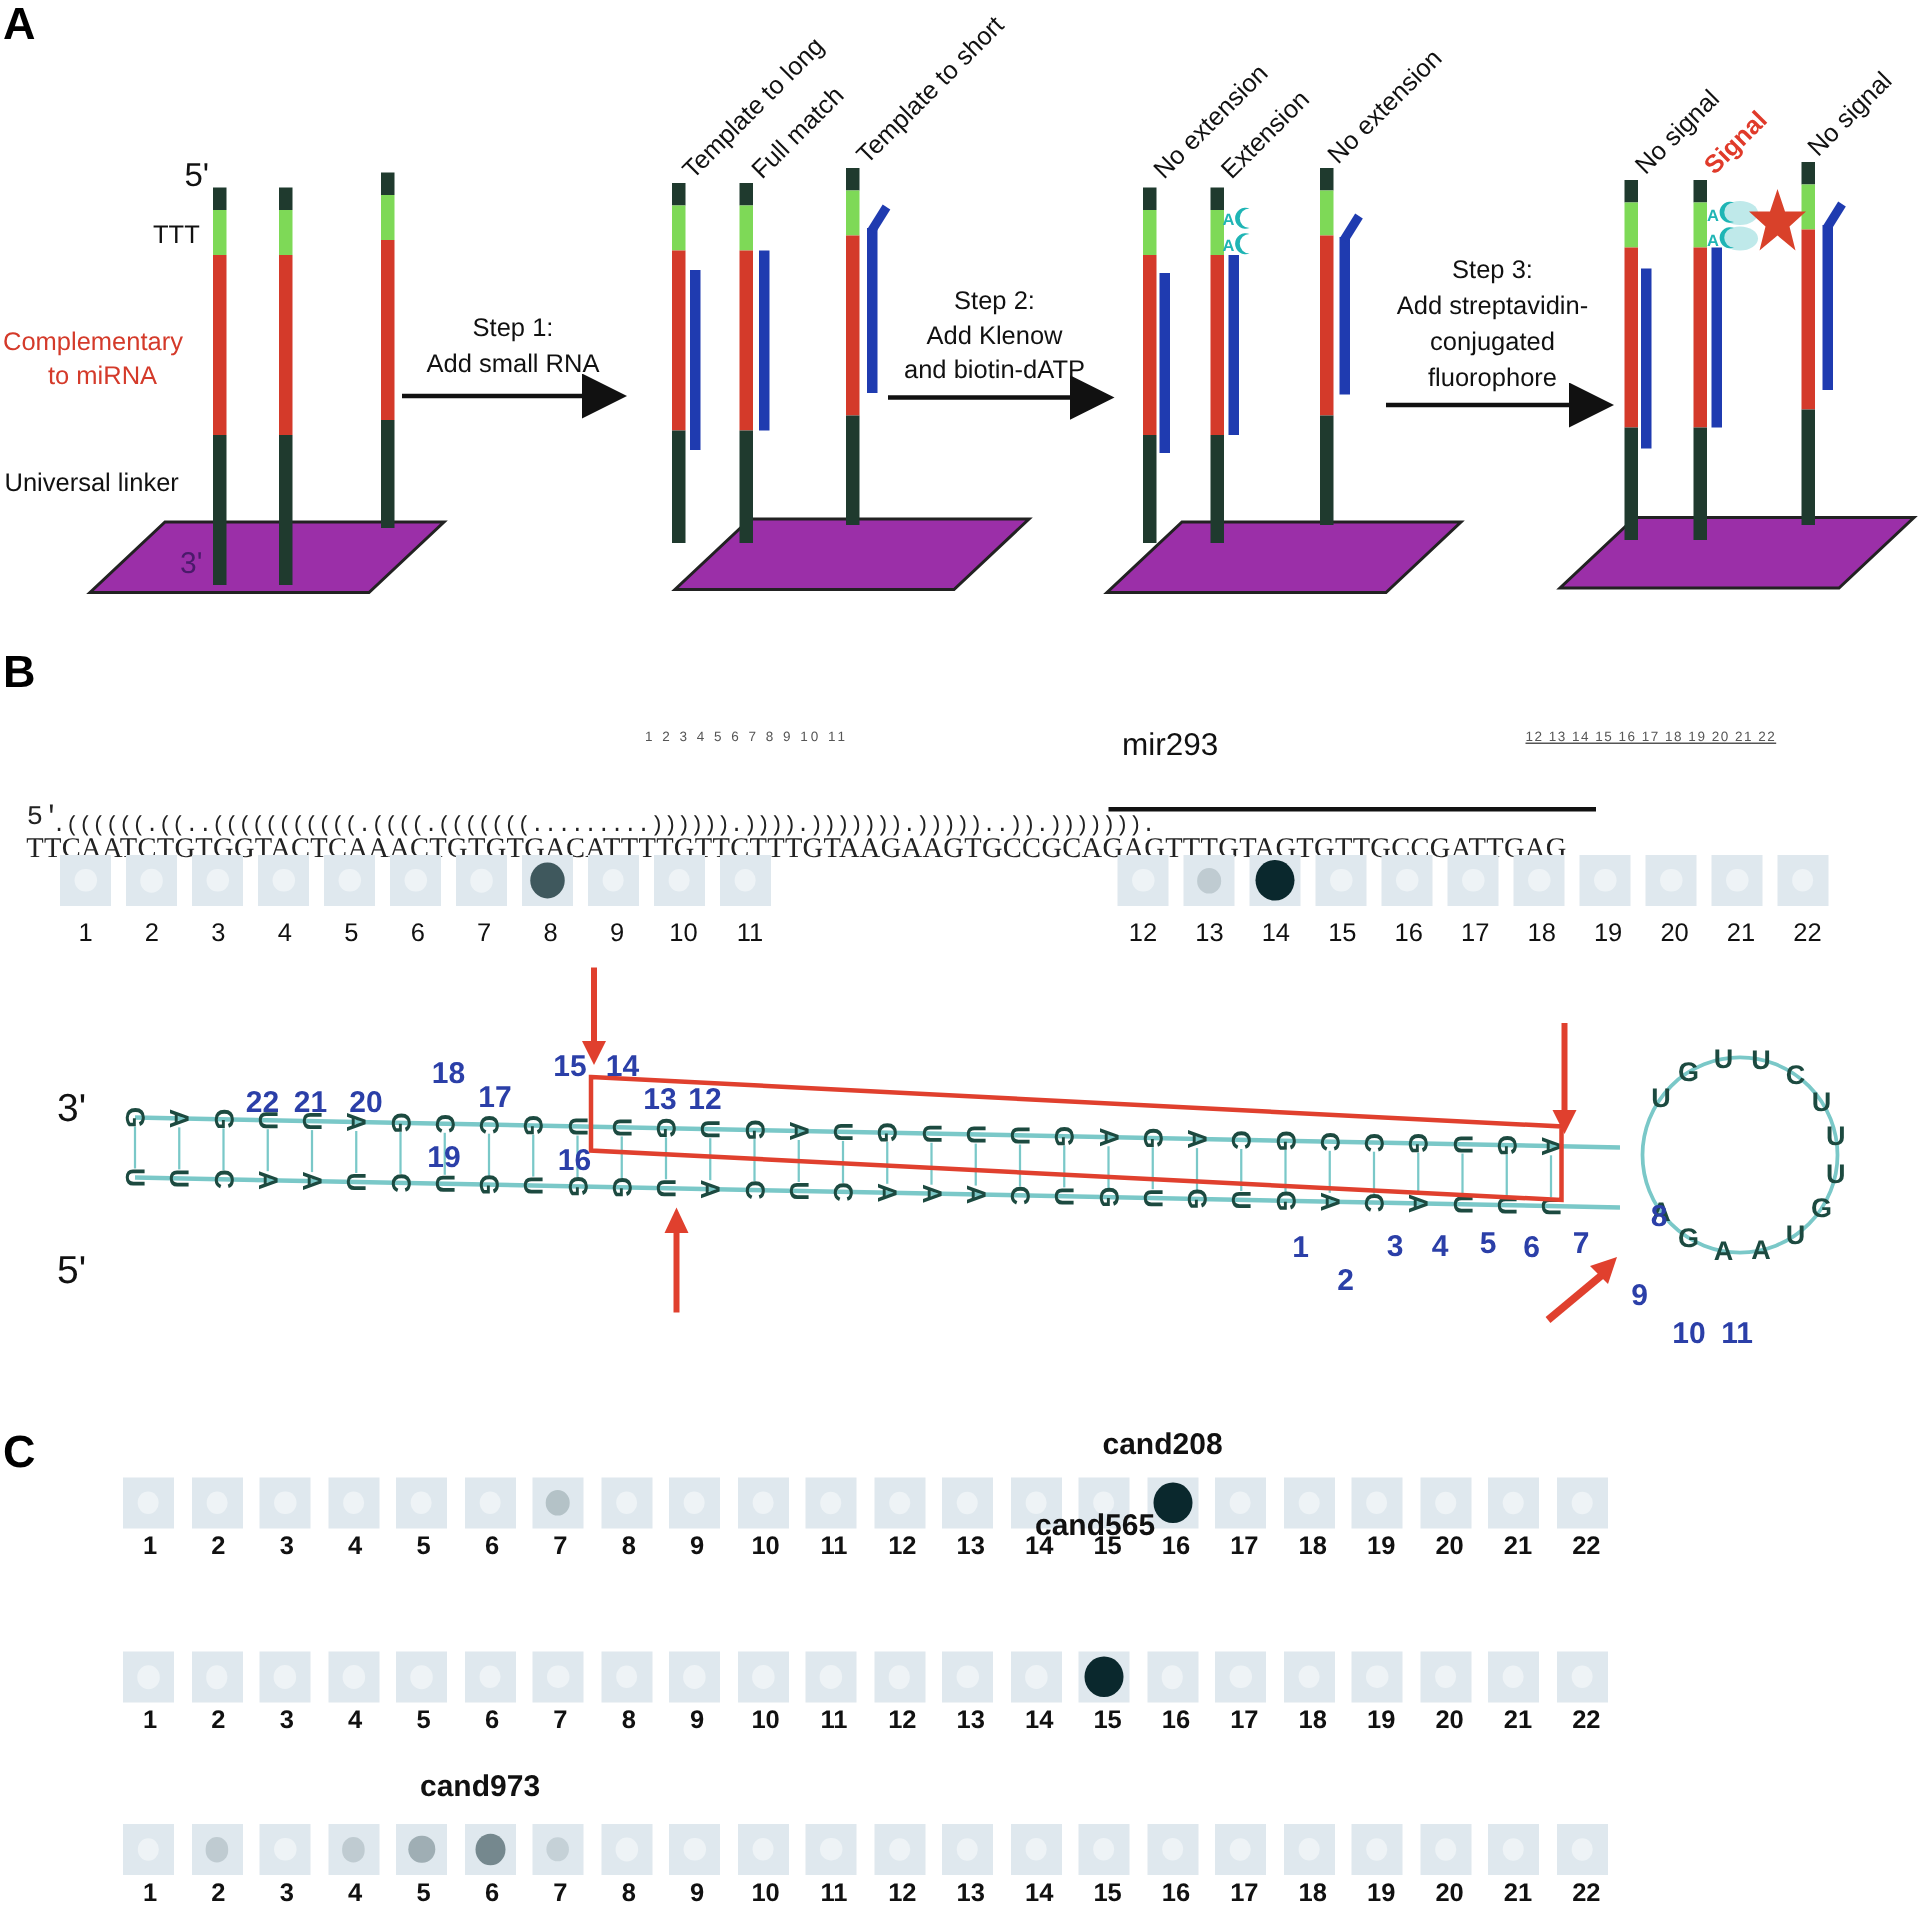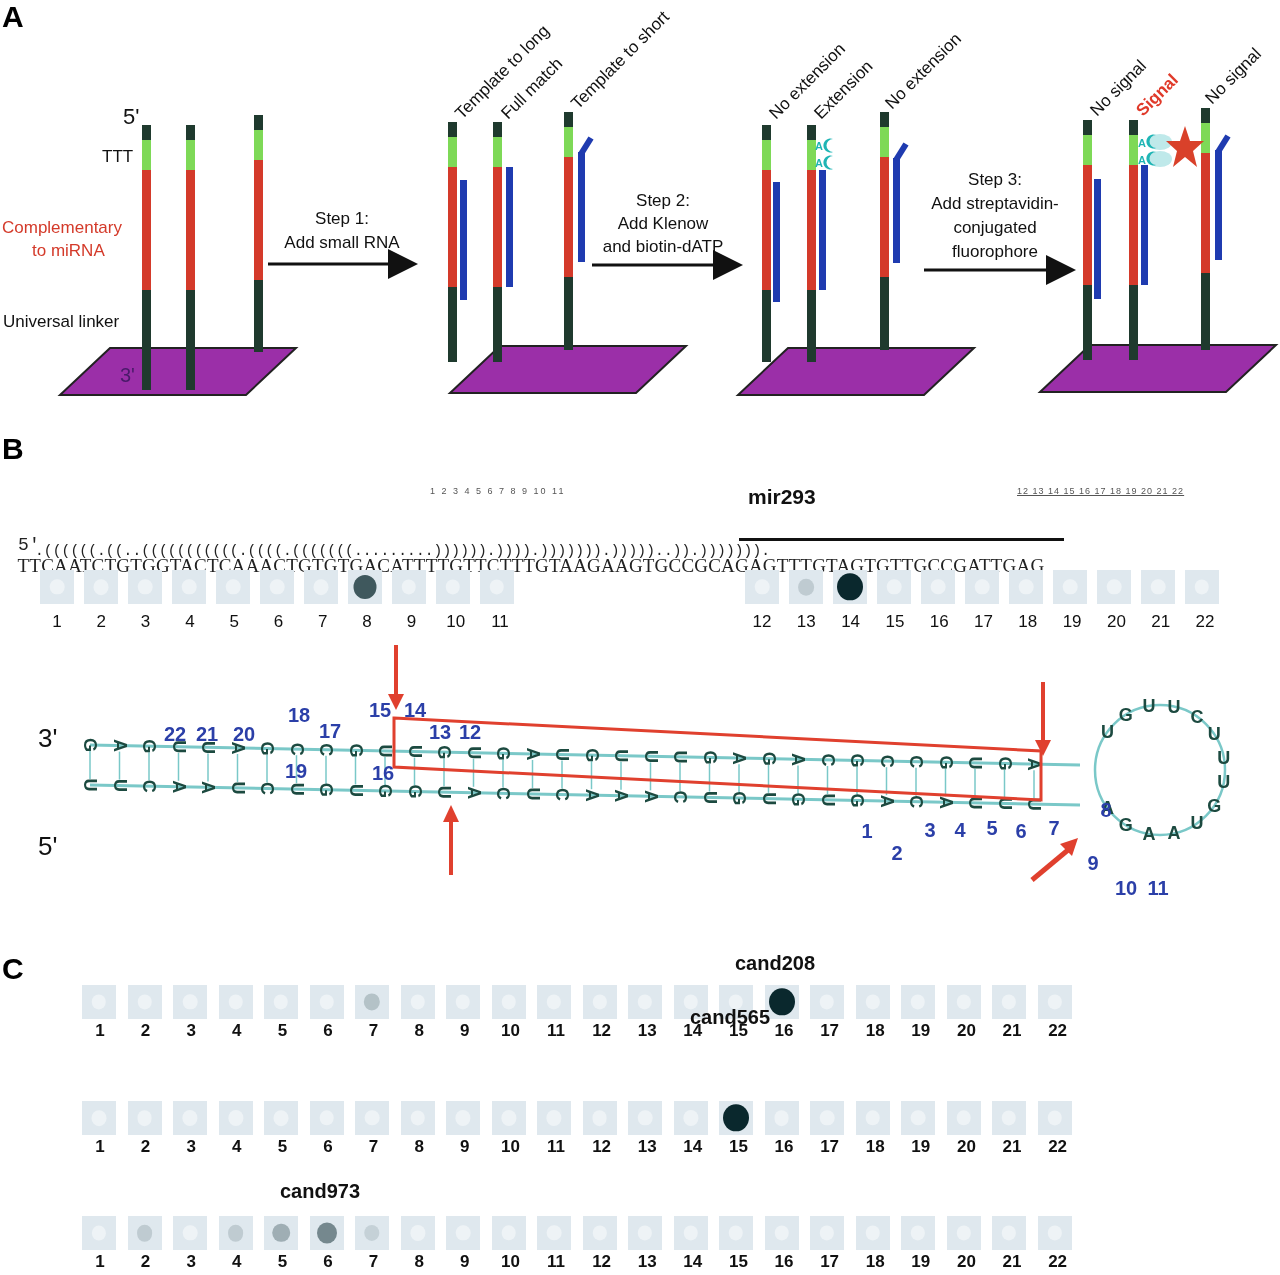--- a/index.html
+++ b/index.html
@@ -179,21 +179,21 @@
       <text x="821" y="120" transform="rotate(-45 821 120)" font-size="17" fill="#111" font-weight="normal">Extension</text>
       <text x="892" y="110" transform="rotate(-45 892 110)" font-size="17" fill="#111" font-weight="normal">No extension</text>
       <text x="1097" y="117" transform="rotate(-45 1097 117)" font-size="17" fill="#111" font-weight="normal">No signal</text>
       <text x="1143" y="117" transform="rotate(-45 1143 117)" font-size="17" fill="#e03a2a" font-weight="bold">Signal</text>
       <text x="1212" y="105" transform="rotate(-45 1212 105)" font-size="17" fill="#111" font-weight="normal">No signal</text>
     </g>
 </svg>
 
 <div class="panel-letter" style="left:2px;top:432px;">B</div>
 
-<div class="abs" style="left:748px;top:485px;font-size:21px;color:#111;font-weight:bold;">mir293</div>
+<div class="abs" style="left:748px;top:485px;font-size:21px;color:#111;">mir293</div>
 
 <div class="seq" style="left:8px;top:511px;">
   <span style="font-family:'Liberation Mono',monospace;font-size:18px;">5'</span>
   <span id="seq-text"><span>TTCAATCTGTGGTACTCAAACTGTGTGACATTTTGTTCTTTGTAAGA</span><span>AGTGCCGCAGAGTTTGTAGTGTT</span><span>GCCGATTGAG</span></span>
 </div>
 <div class="abs" style="left:739px;top:538px;width:325px;height:3px;background:#111;"></div>
 
 <div class="abs" id="tick-left" style="left:430px;top:486px;font-size:9px;color:#555;letter-spacing:2px;">1 2 3 4 5 6 7 8 9 10 11</div>
 <div class="abs" id="tick-right" style="left:1017px;top:486px;font-size:9px;color:#555;letter-spacing:1px;text-decoration:underline;">12 13 14 15 16 17 18 19 20 21 22</div>
 

